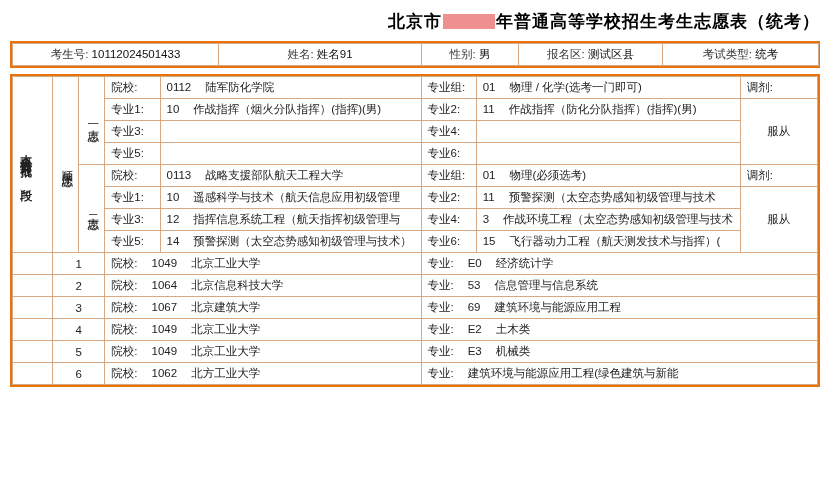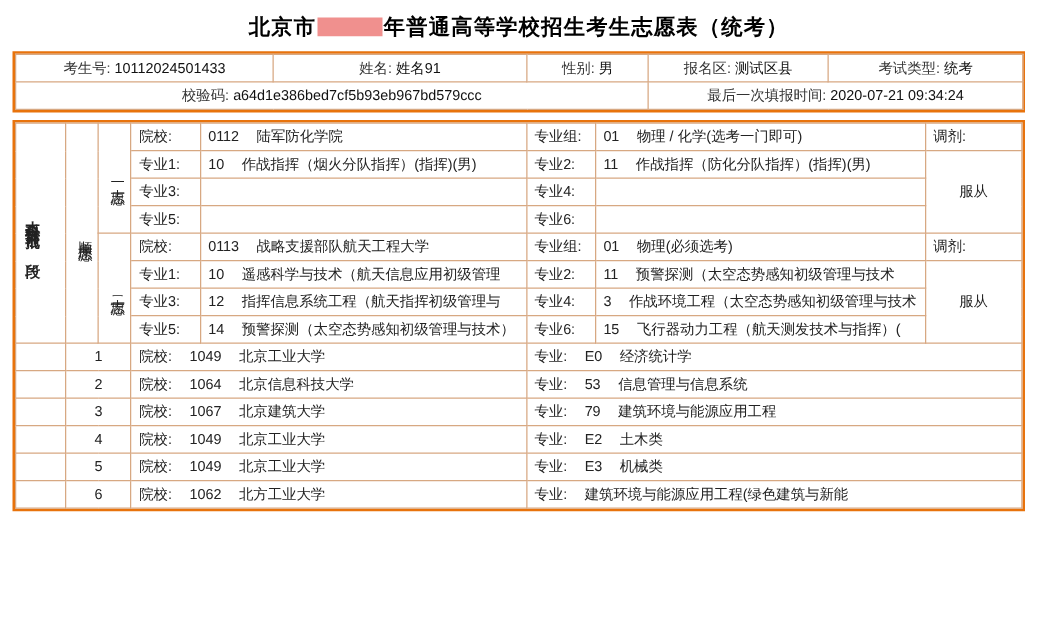--- a/index.html
+++ b/index.html
@@ -15,21 +15,21 @@
     overflow: hidden;
   }
   .page {
     position: relative;
     width: 830px;
     height: 500px;
     box-sizing: border-box;
     padding: 6px 10px 0 10px;
   }
   .title {
-    text-align: center;
+    text-align: right;
     font-size: 17px;
     font-weight: bold;
     letter-spacing: 1px;
     padding: 4px 0 8px 0;
     color: #000;
   }
   .title .redact {
     display: inline-block;
     width: 52px;
     height: 15px;
@@ -121,30 +121,20 @@
           <span class="lbl">性别:</span>
           <span class="val">男</span>
         </td>
         <td class="center">
           <span class="lbl">报名区:</span>
           <span class="val">测试区县</span>
         </td>
         <td class="center">
           <span class="lbl">考试类型:</span>
           <span class="val">统考</span>
-        </td>
-      </tr>
-      <tr>
-        <td class="center" colspan="3">
-          <span class="lbl">校验码:</span>
-          <span class="val">a64d1e386bed7cf5b93eb967bd579ccc</span>
-        </td>
-        <td class="center" colspan="2">
-          <span class="lbl">最后一次填报时间:</span>
-          <span class="val">2020-07-21 09:34:24</span>
         </td>
       </tr>
     </tbody>
       </table>
   </div>
 
   <div class="section">
     <table class="grid">
       <colgroup>
         <col style="width:40px">
@@ -268,21 +258,21 @@
           <span>专业:</span><span class="gap"></span><span>53</span><span class="gap"></span><span>信息管理与信息系统</span>
         </td>
       </tr>
       <tr class="fill-row">
         <td></td>
         <td colspan="2" class="center">3</td>
         <td colspan="2">
           <span>院校:</span><span class="gap"></span><span>1067</span><span class="gap"></span><span>北京建筑大学</span>
         </td>
         <td colspan="3">
-          <span>专业:</span><span class="gap"></span><span>79</span><span class="gap"></span><span>建筑环境与能源应用工程</span>
+          <span>专业:</span><span class="gap"></span><span>69</span><span class="gap"></span><span>建筑环境与能源应用工程</span>
         </td>
       </tr>
       <tr class="fill-row">
         <td></td>
         <td colspan="2" class="center">4</td>
         <td colspan="2">
           <span>院校:</span><span class="gap"></span><span>1049</span><span class="gap"></span><span>北京工业大学</span>
         </td>
         <td colspan="3">
           <span>专业:</span><span class="gap"></span><span>E2</span><span class="gap"></span><span>土木类</span>

